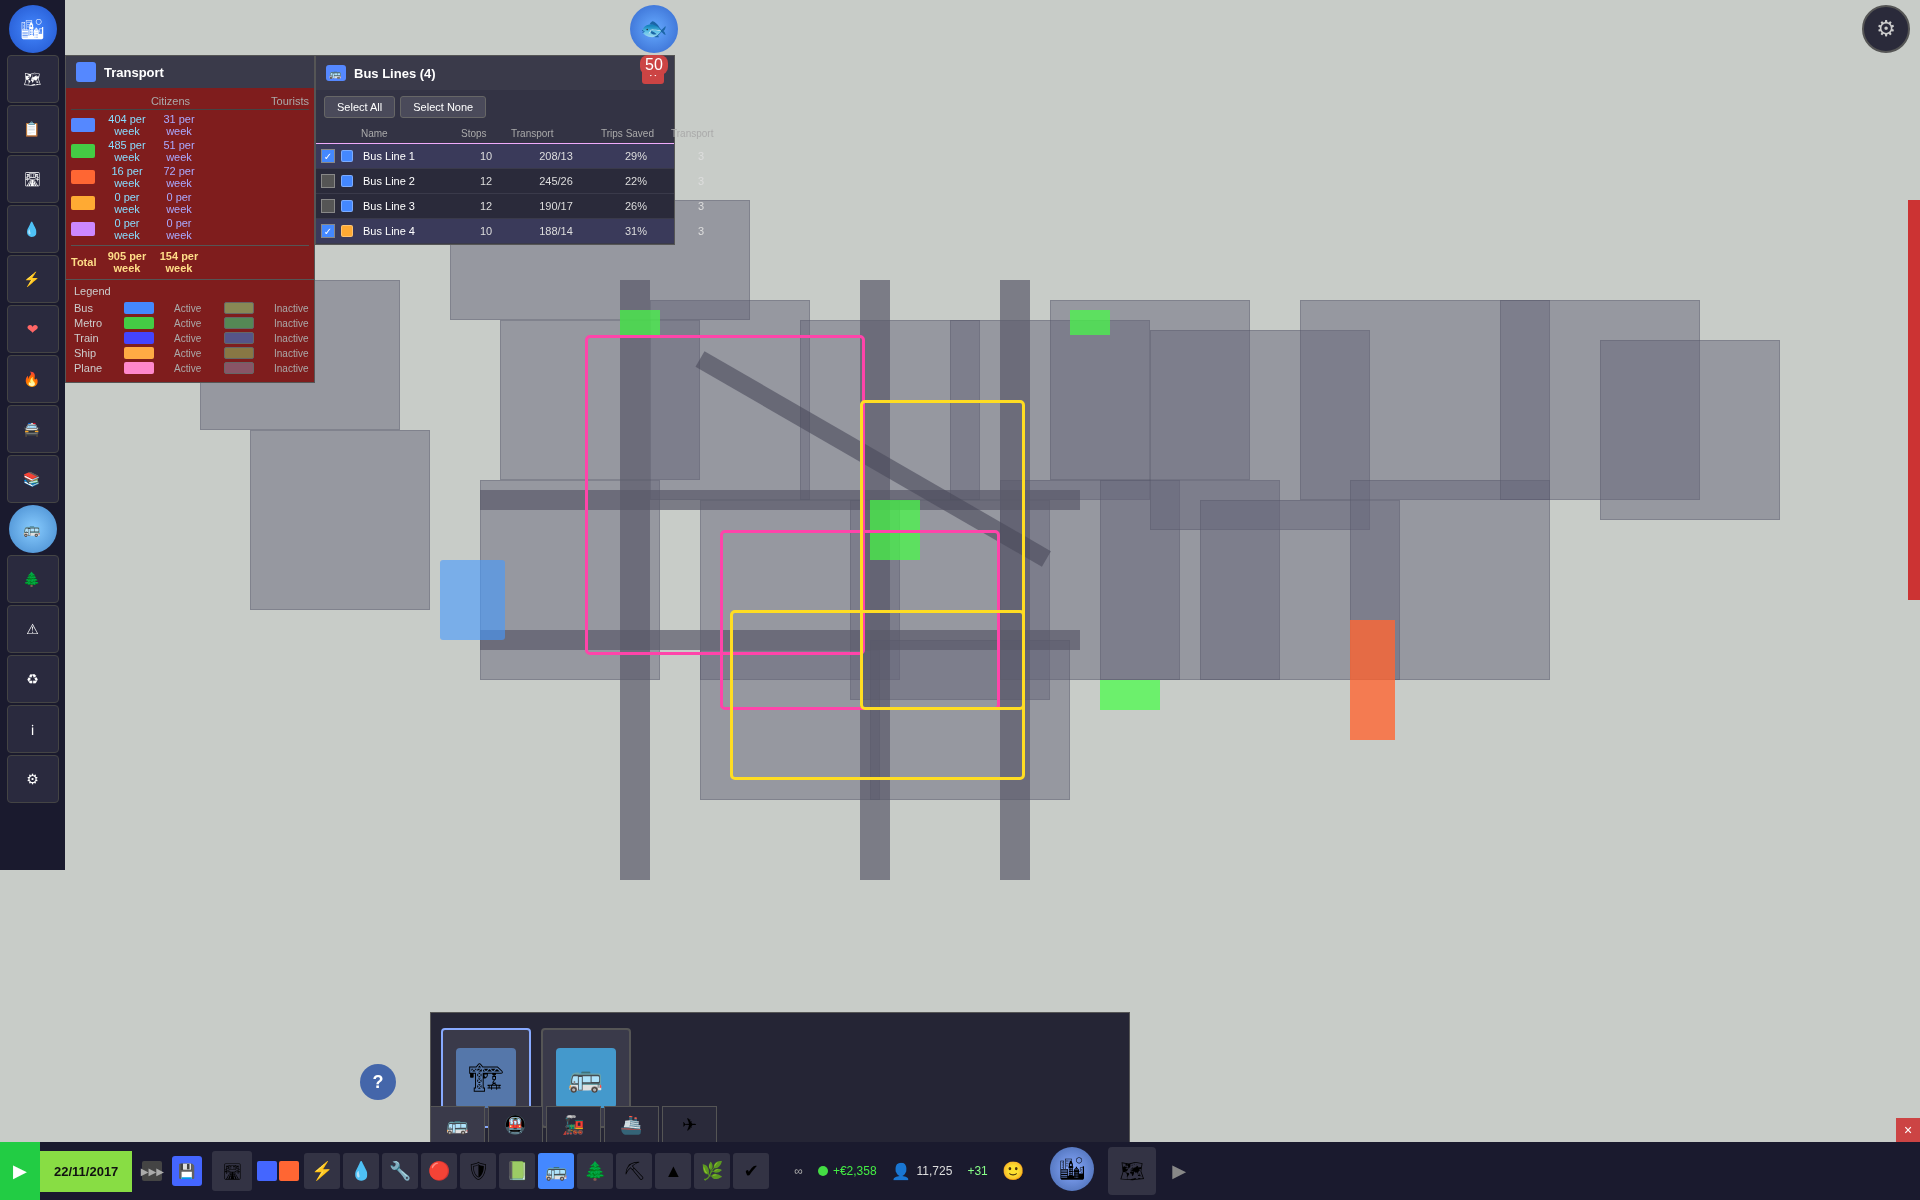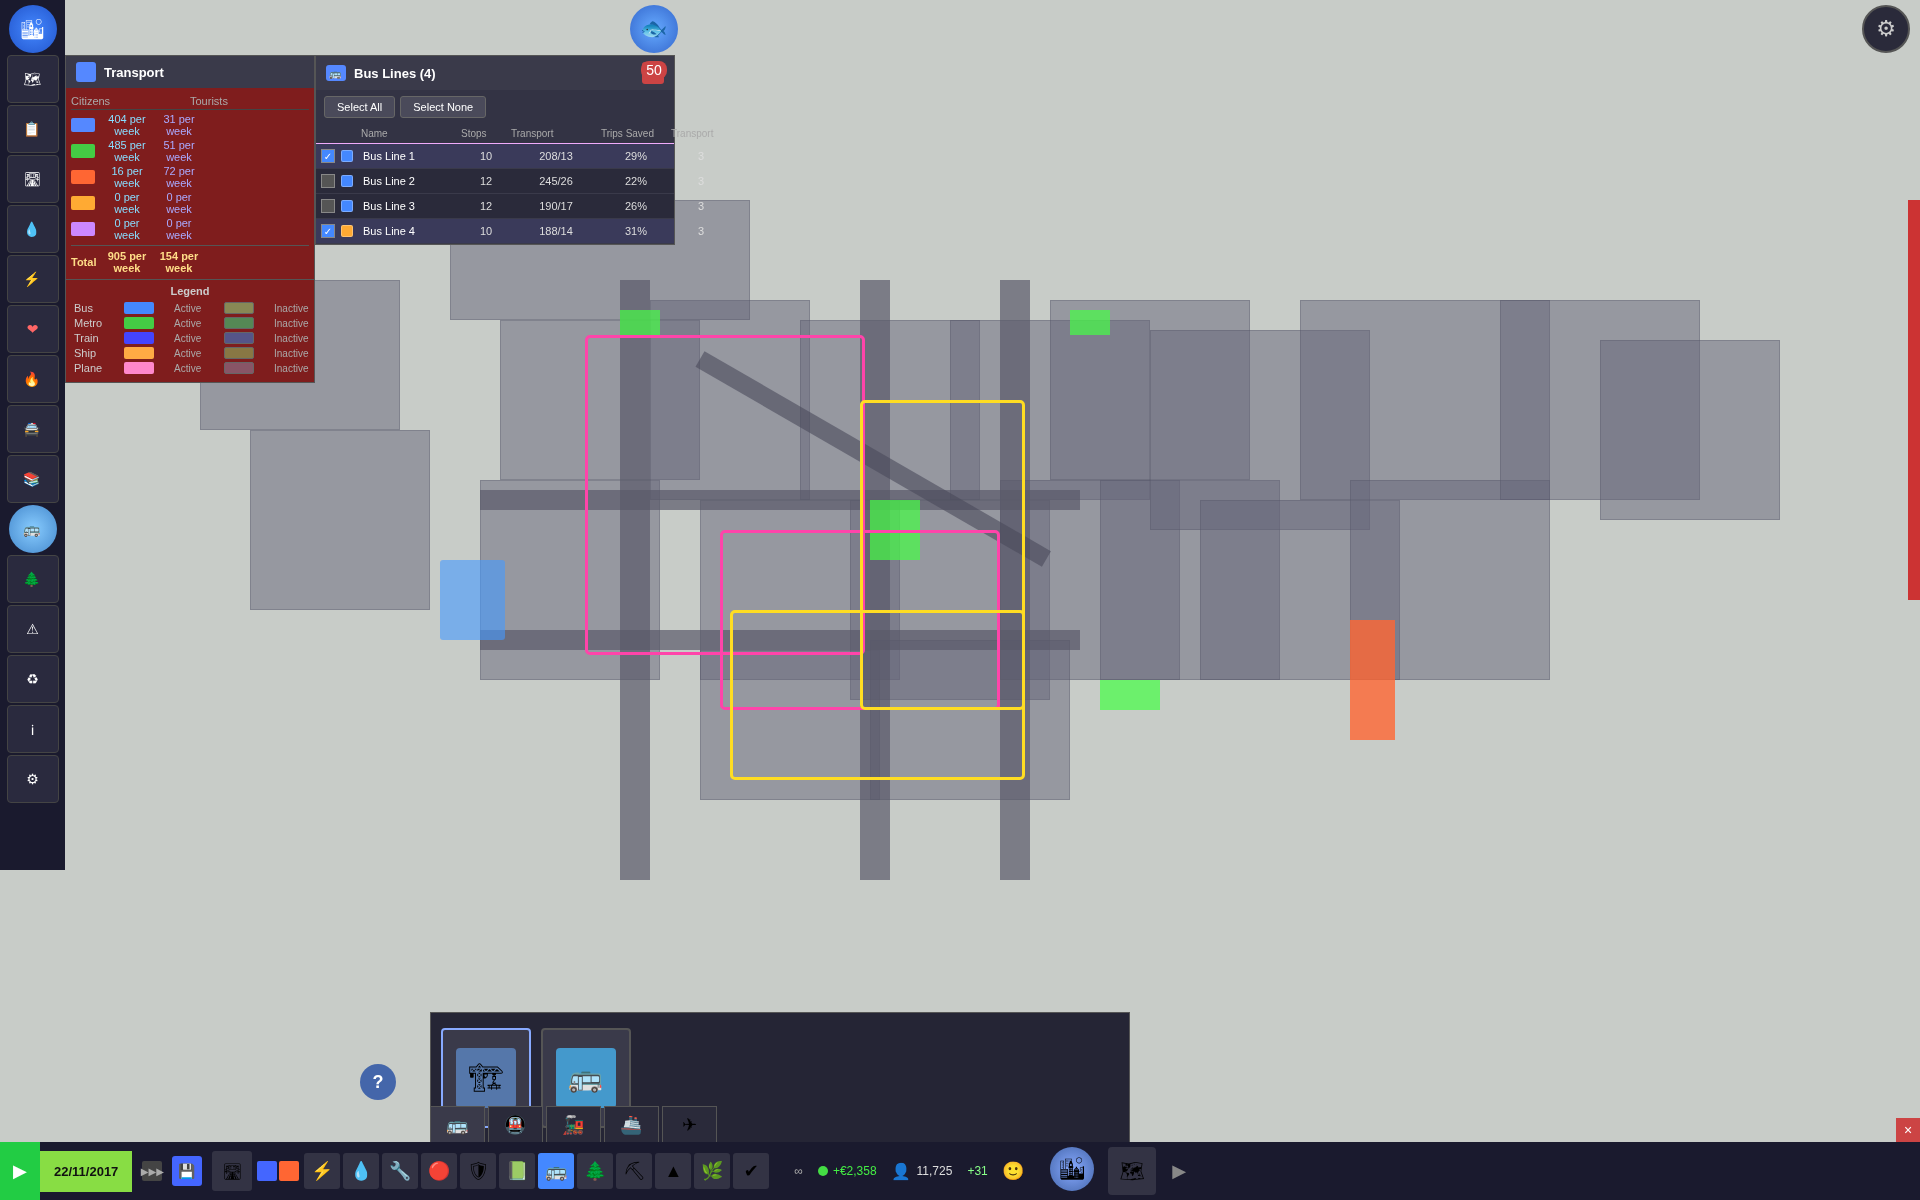--- a/index.html
+++ b/index.html
@@ -88,21 +88,21 @@
       border-radius: 3px;
     }
 
     .transport-table {
       padding: 5px;
     }
 
     .transport-row-header {
       display: grid;
       grid-template-columns: 1fr 1fr;
-      text-align: left;
+      text-align: right;
       padding: 2px 0;
       color: #aaa;
       font-size: 11px;
       border-bottom: 1px solid #444;
       margin-bottom: 3px;
     }
 
     .transport-row {
       display: grid;
       grid-template-columns: 30px 1fr 1fr;
@@ -137,22 +137,21 @@
 
     .total-label { font-weight: bold; color: #ffdd88; font-size: 11px; }
 
     
     .legend-section {
       padding: 5px 8px;
       border-top: 1px solid #555;
     }
 
     .legend-title {
-      text-align: center;
-      font-weight: bold;
+      font-weight: normal;
       margin-bottom: 5px;
       color: #ccc;
     }
 
     .legend-row {
       display: grid;
       grid-template-columns: 50px 50px 50px 50px 50px;
       align-items: center;
       margin-bottom: 3px;
       font-size: 11px;
@@ -494,24 +493,24 @@
       border-radius: 50%;
       display: flex;
       align-items: center;
       justify-content: center;
       font-size: 22px;
     }
 
     .char-badge {
       background: #cc4444;
       color: white;
-      font-size: 14px;
+      font-size: 16px;
       padding: 1px 5px;
       border-radius: 8px;
-      margin-top: 8px;
+      margin-top: 2px;
     }
 
     
     .help-btn {
       position: absolute;
       bottom: 100px;
       left: 360px;
       width: 36px;
       height: 36px;
       background: #4466aa;

